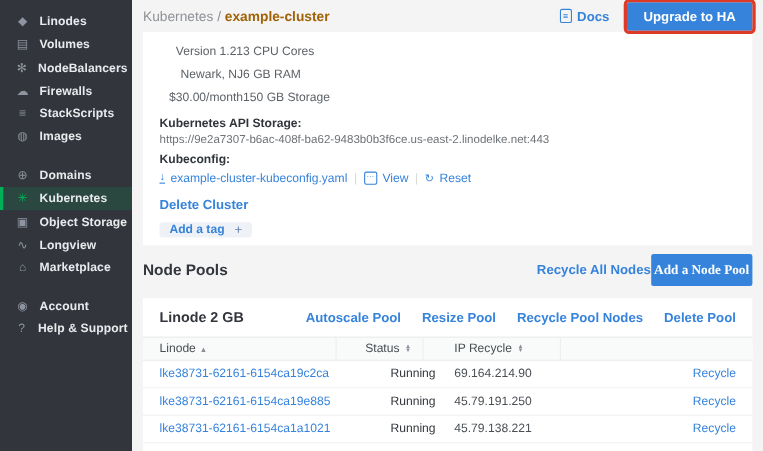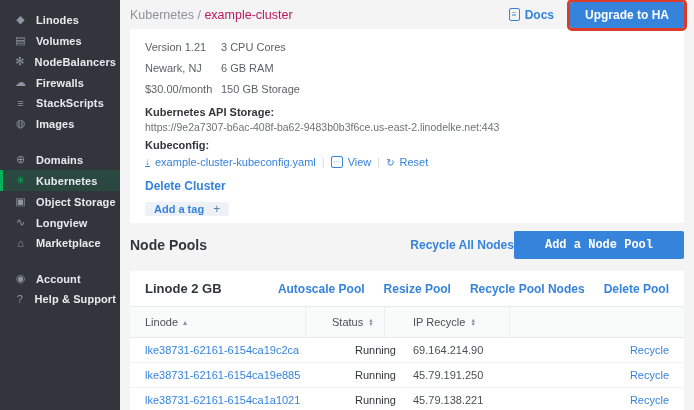--- a/index.html
+++ b/index.html
@@ -14,59 +14,59 @@
   .nav-icon { width: 13px; text-align: center; color: #8e95a0; font-size: 11px; font-weight: 400; }
   .nav-label { color: #e8eaed; font-size: 11px; font-weight: 700; letter-spacing: .1px; white-space: nowrap; }
   .nav-item.active { background: rgba(0,177,89,0.14); box-shadow: inset 3px 0 0 #00b159; }
   .nav-item.active .nav-icon { color: #00b159; }
 
   
   .main { flex: 1; padding: 0 10px; }
   .topbar { height: 29px; display: flex; align-items: center; justify-content: space-between; }
   .breadcrumb { font-size: 12.5px; color: #8e9296; }
   .crumb-section { color: #8e9296; }
-  .crumb-current { color: #be185d; font-weight: 400; }
+  .crumb-current { color: #a16207; font-weight: 700; }
   .topbar-right { display: flex; align-items: center; gap: 16px; }
   .docs-link { display: flex; align-items: center; gap: 5px; color: #3683dc; font-size: 12px; font-weight: 700; cursor: pointer; }
   .docs-icon { width: 11px; height: 13px; border: 1px solid #3683dc; border-radius: 2px; font-size: 8px; line-height: 11px; text-align: center; }
   .upgrade-btn { background: #3683dc; color: #fff; border: none; font-family: inherit; font-size: 12px; font-weight: 700; padding: 6px 15px; border-radius: 2px; outline: 3px solid #dd3b27; cursor: pointer; }
 
   .card { background: #fff; }
 
   
   .summary-card { padding: 8px 15px 6px; }
   .spec-row { display: flex; font-size: 11px; color: #5d6267; line-height: 21px; }
-  .spec-c1 { width: 76px; }
+  .spec-c1 { width: 76px; text-align: right; }
   .section-label { font-size: 11px; font-weight: 700; color: #32363c; margin-top: 6px; }
   .api-url { font-size: 10.5px; color: #6e7377; margin-top: 3px; }
   .kube-row { display: flex; align-items: center; gap: 6px; margin-top: 5px; font-size: 11px; }
   .kube-link { display: flex; align-items: center; gap: 5px; color: #3683dc; cursor: pointer; }
   .mini-icon { font-size: 10px; color: #3683dc; }
   .dl-icon { border-bottom: 1.5px solid #3683dc; line-height: 9px; }
   .box-icon { width: 12px; height: 12px; border: 1px solid #3683dc; border-radius: 2px; font-size: 7px; line-height: 10px; text-align: center; }
   .pipe { color: #d5d8db; }
   .delete-cluster { margin-top: 11px; font-size: 12px; font-weight: 700; color: #3683dc; cursor: pointer; }
   .add-tag { margin-top: 9px; display: inline-flex; align-items: center; background: #eef1f6; border-radius: 3px; padding: 0 9px; gap: 9px; cursor: pointer; }
   .add-tag-label { color: #3683dc; font-size: 11px; font-weight: 700; }
   .add-tag-plus { color: #5f81ab; font-size: 12px; }
 
   
   .pools-bar { display: flex; align-items: center; justify-content: space-between; margin: 9px 0 13px; height: 26px; }
   .pools-title { font-size: 14px; font-weight: 700; color: #32363c; }
   .pools-right { display: flex; align-items: center; gap: 0; }
   .recycle-all { color: #3683dc; font-size: 12px; font-weight: 600; cursor: pointer; }
-  .add-pool-btn { background: #3683dc; color: #fff; border: none; font-family: Liberation Mono, monospace; font-size: 12px; font-weight: 600; padding: 7px 31px; border-radius: 2px; cursor: pointer; }
+  .add-pool-btn { background: #3683dc; color: #fff; border: none; font-family: Liberation Serif, serif; font-size: 12px; font-weight: 600; padding: 7px 3px; border-radius: 2px; cursor: pointer; }
 
   
   .pool-head { display: flex; align-items: center; justify-content: space-between; padding: 10px 15px; }
   .pool-name { font-size: 13px; font-weight: 700; color: #32363c; }
   .pool-actions { display: flex; gap: 19px; }
   .pool-action { color: #3683dc; font-size: 12px; font-weight: 600; cursor: pointer; }
 
-  .tbl-head { display: flex; align-items: center; background: #f9fafa; border-top: 1px solid #e9eaeb; border-bottom: 1px solid #e9eaeb; height: 32px; font-size: 11px; color: #4a4f54; }
+  .tbl-head { display: flex; align-items: center; background: #f9fafa; border-top: 1px solid #e9eaeb; border-bottom: 1px solid #e9eaeb; height: 22px; font-size: 11px; color: #4a4f54; }
   .tbl-row { display: flex; align-items: center; height: 25px; border-bottom: 1px solid #f1f2f3; font-size: 11px; }
   .col-linode { width: 176px; padding-left: 15px; }
   .col-status { width: 79px; padding-left: 26px; }
   .col-ip { width: 125px; padding-left: 28px; }
   .col-action { flex: 1; text-align: right; padding-right: 15px; }
   .tbl-head .col-linode, .tbl-head .col-status, .tbl-head .col-ip { align-self: stretch; display: flex; align-items: center; border-right: 1px solid #eceeef; cursor: pointer; }
   .sort-asc { font-size: 8px; color: #8a9096; margin-left: 5px; }
   .sort-both { display: inline-flex; flex-direction: column; margin-left: 5px; font-size: 5.5px; line-height: 4.5px; color: #8a9096; }
   .node-link { color: #3683dc; cursor: pointer; }
   .status-cell { display: flex; align-items: center; gap: 7px; color: #32363c; padding-left: 16px; }

